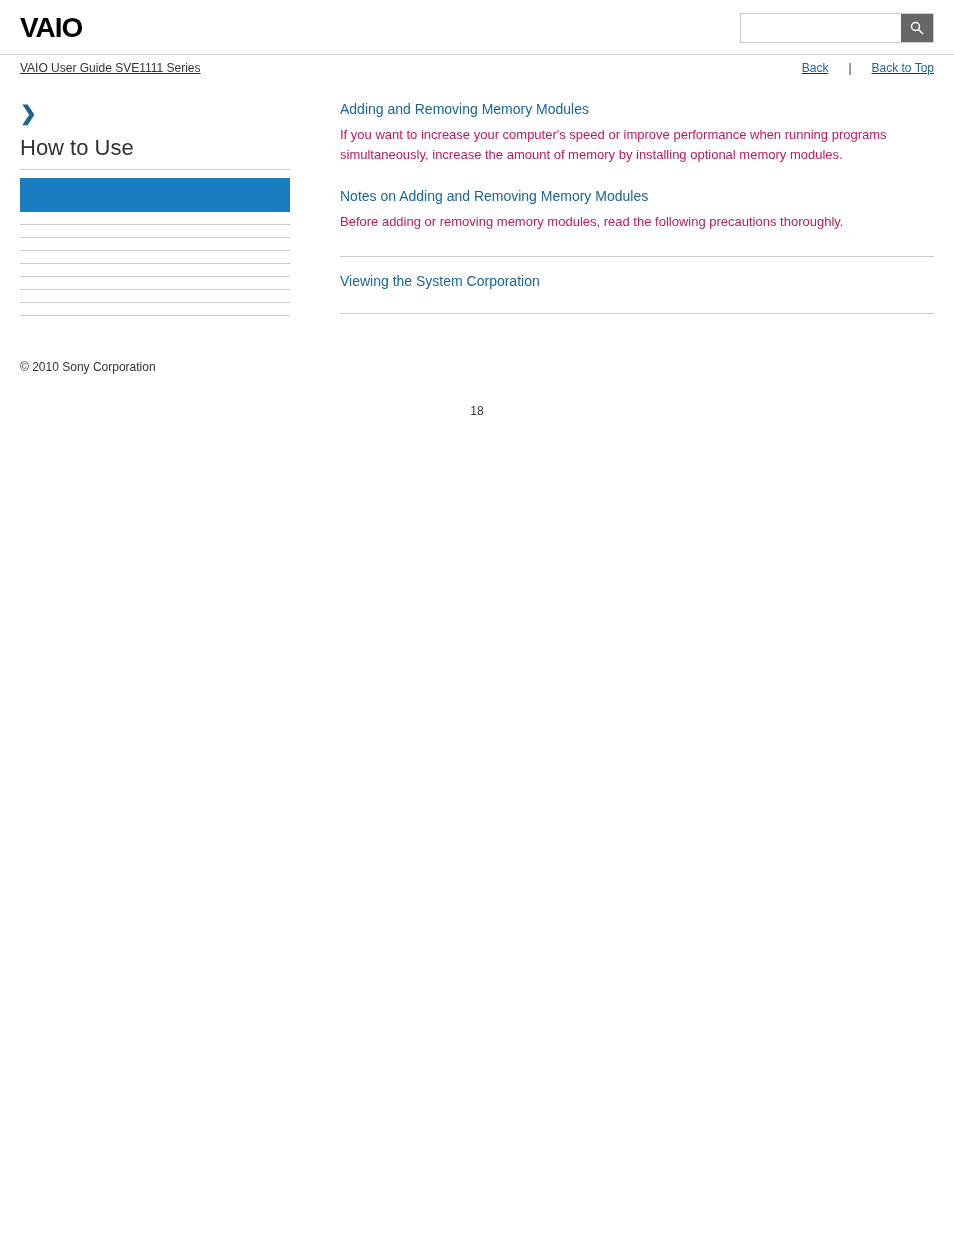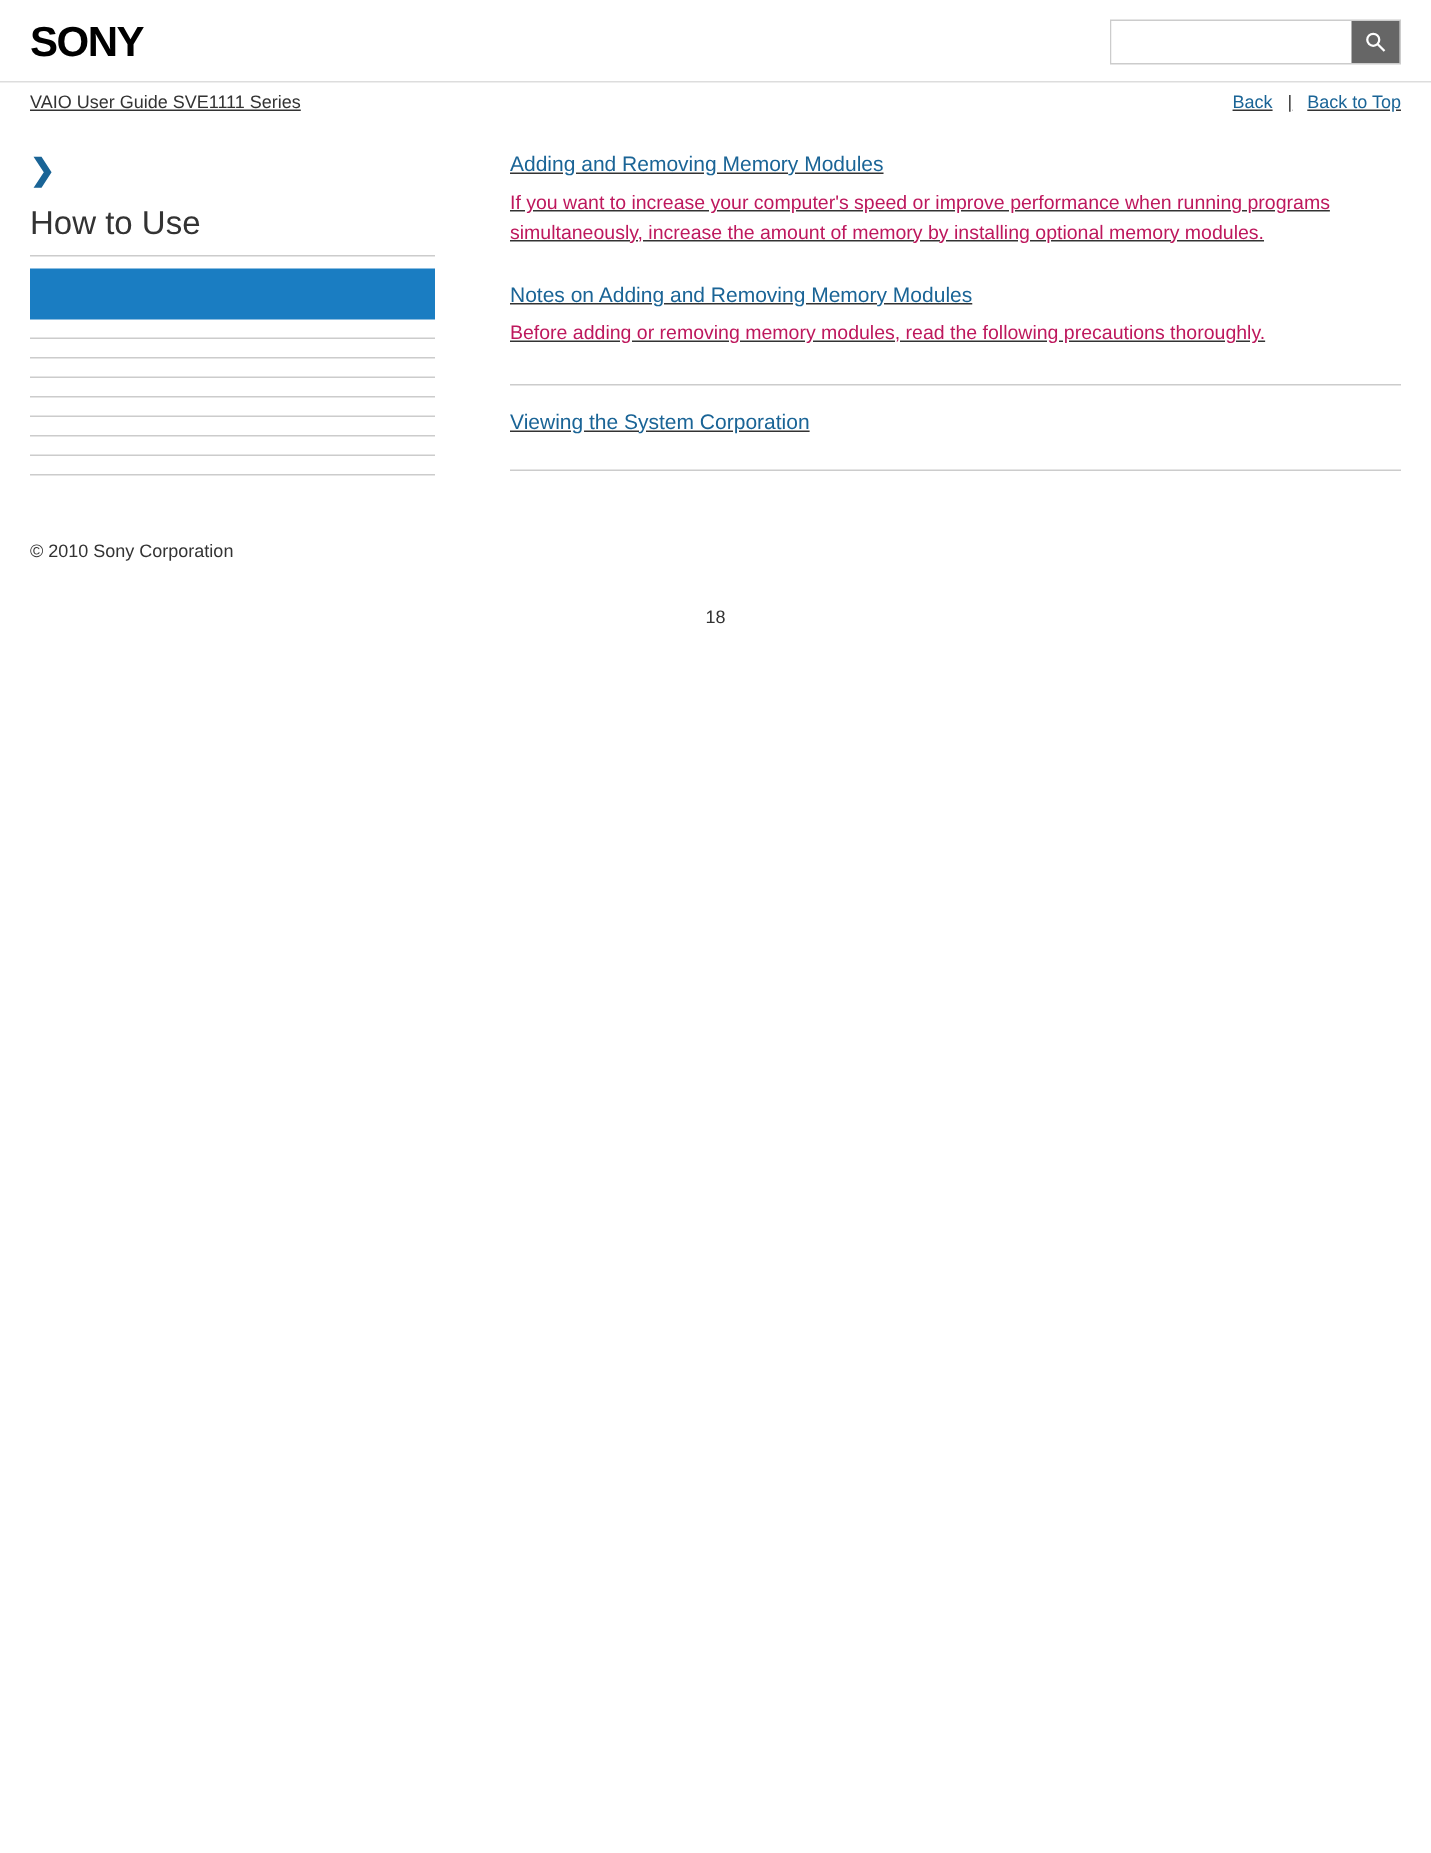--- a/index.html
+++ b/index.html
@@ -61,21 +61,21 @@
       padding: 6px 20px;
       font-size: 12px;
       text-decoration: underline;
     }
     .nav-guide-title {
       color: #333;
       font-size: 12px;
     }
     .nav-links {
       display: flex;
-      gap: 10px;
+      gap: 20px;
       align-items: center;
     }
     .nav-link {
       color: #1a6496;
       text-decoration: none;
       cursor: pointer;
     }
     .nav-separator {
       color: #333;
     }
@@ -128,21 +128,20 @@
     
     .content-area {
       flex: 1;
       padding-top: 20px;
       padding-left: 30px;
       border-left: none;
     }
 
     .content-section {
       margin-bottom: 24px;
-      text-decoration: underline;
     }
 
     .content-link {
       color: #1a6496;
       text-decoration: none;
       font-size: 14px;
       cursor: pointer;
       display: block;
       margin-bottom: 8px;
     }
@@ -170,21 +169,21 @@
       text-align: center;
       font-size: 12px;
       color: #333;
       padding: 20px 0;
     }
   </style>
 </head>
 <body>
 
 <div class="header">
-  <div class="sony-logo">SONY</div>
+  <div class="sony-logo">VAIO</div>
   <div class="search-box">
     <input type="text" class="search-input" placeholder="" style="">
     <button class="search-button">
       <svg width="14" height="14" viewBox="0 0 14 14" fill="none">
         <circle cx="5.5" cy="5.5" r="4" stroke="white" stroke-width="1.5" fill="none"></circle>
         <line x1="8.5" y1="8.5" x2="13" y2="13" stroke="white" stroke-width="1.5"></line>
       </svg>
     </button>
   </div>
 </div>

